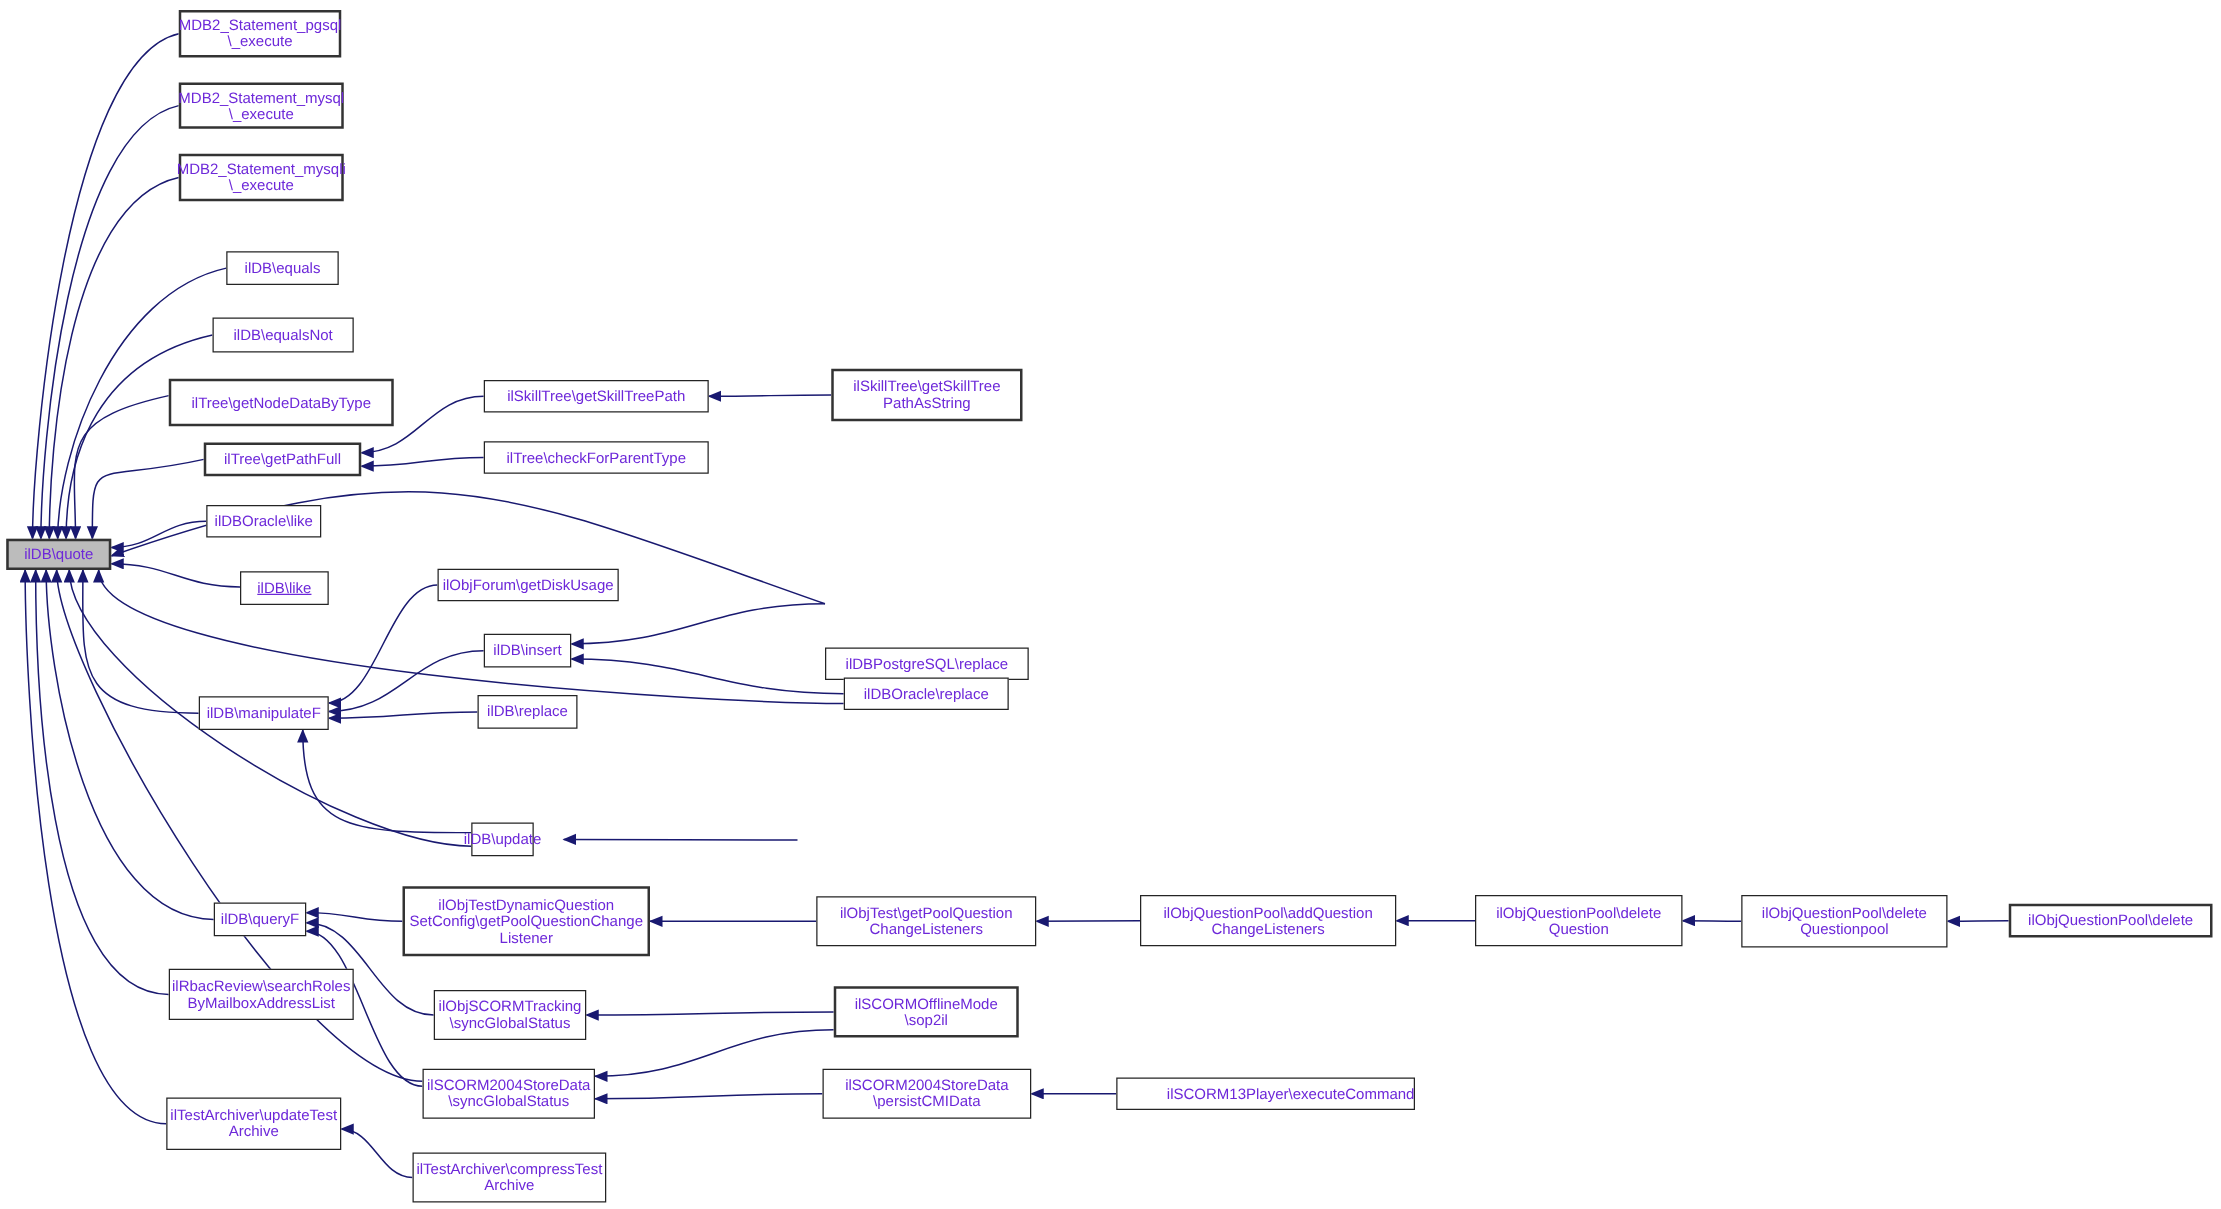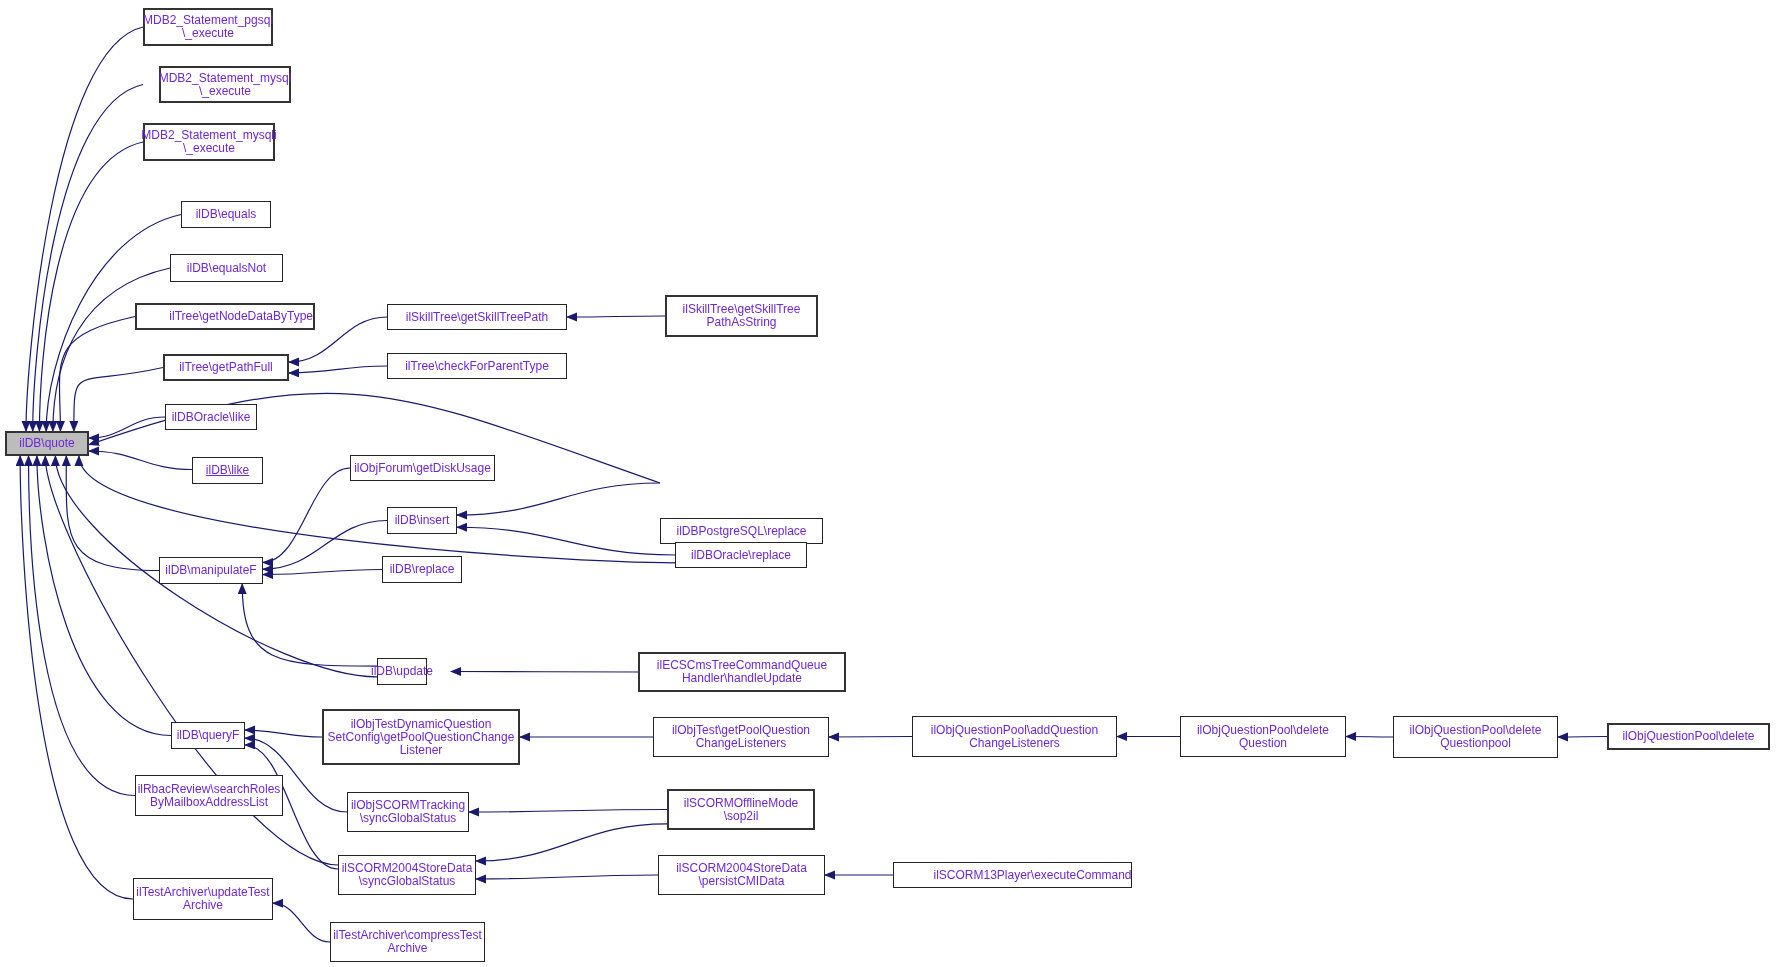--- a/index.html
+++ b/index.html
@@ -72,35 +72,35 @@
         <path d="M658,875 C576.1,875 557.9,879 476,879" fill="none" stroke="#191970" stroke-width="1.2" marker-end="url(#arrow)"></path>
         <path d="M893,875 C862.4,875 855.6,875 825,875" fill="none" stroke="#191970" stroke-width="1.2" marker-end="url(#arrow)"></path>
         <path d="M330,942 C304.35,942 298.65,903.2 273,903.2" fill="none" stroke="#191970" stroke-width="1.2" marker-end="url(#arrow)"></path>
       </g>
   </svg>
 
 <div class="node thick" style="left: 143px; top: 8px; width: 130px; height: 38px;">
       <div class="lbl">MDB2_Statement_pgsql</div>
       <div class="lbl">\_execute</div>
     </div>
-    <div class="node thick" style="left: 143px; top: 66px; width: 132px; height: 37px; margin-left: 16px;">
+    <div class="node thick" style="left: 143px; top: 66px; width: 132px; height: 37px;">
       <div class="lbl">MDB2_Statement_mysql</div>
       <div class="lbl">\_execute</div>
     </div>
     <div class="node thick" style="left: 143px; top: 123px; width: 132px; height: 38px;">
       <div class="lbl">MDB2_Statement_mysqli</div>
       <div class="lbl">\_execute</div>
     </div>
     <div class="node" style="left: 181px; top: 201px; width: 90px; height: 27px;">
       <div class="lbl">ilDB\equals</div>
     </div>
     <div class="node" style="left: 170px; top: 254px; width: 113px; height: 28px;">
       <div class="lbl">ilDB\equalsNot</div>
     </div>
-    <div class="node thick" style="left: 135px; top: 303px; width: 180px; height: 27px; align-items: flex-end;">
+    <div class="node thick" style="left: 135px; top: 303px; width: 180px; height: 38px;">
       <div class="lbl">ilTree\getNodeDataByType</div>
     </div>
     <div class="node thick" style="left: 163px; top: 354px; width: 126px; height: 27px;">
       <div class="lbl">ilTree\getPathFull</div>
     </div>
     <div class="node" style="left: 165px; top: 404px; width: 92px; height: 26px;">
       <div class="lbl">ilDBOracle\like</div>
     </div>
     <div class="node main thick" style="left: 5px; top: 431px; width: 84px; height: 25px;">
       <div class="lbl">ilDB\quote</div>
@@ -132,24 +132,20 @@
       <div class="lbl">ilTree\checkForParentType</div>
     </div>
     <div class="node" style="left: 350px; top: 455px; width: 145px; height: 26px;">
       <div class="lbl">ilObjForum\getDiskUsage</div>
     </div>
     <div class="node" style="left: 387px; top: 507px; width: 70px; height: 27px;">
       <div class="lbl">ilDB\insert</div>
     </div>
     <div class="node" style="left: 382px; top: 556px; width: 80px; height: 27px;">
       <div class="lbl">ilDB\replace</div>
-    </div>
-    <div class="node thick" style="left: 638px; top: 652px; width: 208px; height: 40px;">
-      <div class="lbl">ilECSCmsTreeCommandQueue</div>
-      <div class="lbl">Handler\handleUpdate</div>
     </div>
     <div class="node thick" style="left: 322px; top: 709px; width: 198px; height: 56px;">
       <div class="lbl">ilObjTestDynamicQuestion</div>
       <div class="lbl">SetConfig\getPoolQuestionChange</div>
       <div class="lbl">Listener</div>
     </div>
     <div class="node" style="left: 347px; top: 792px; width: 122px; height: 40px;">
       <div class="lbl">ilObjSCORMTracking</div>
       <div class="lbl">\syncGlobalStatus</div>
     </div>

